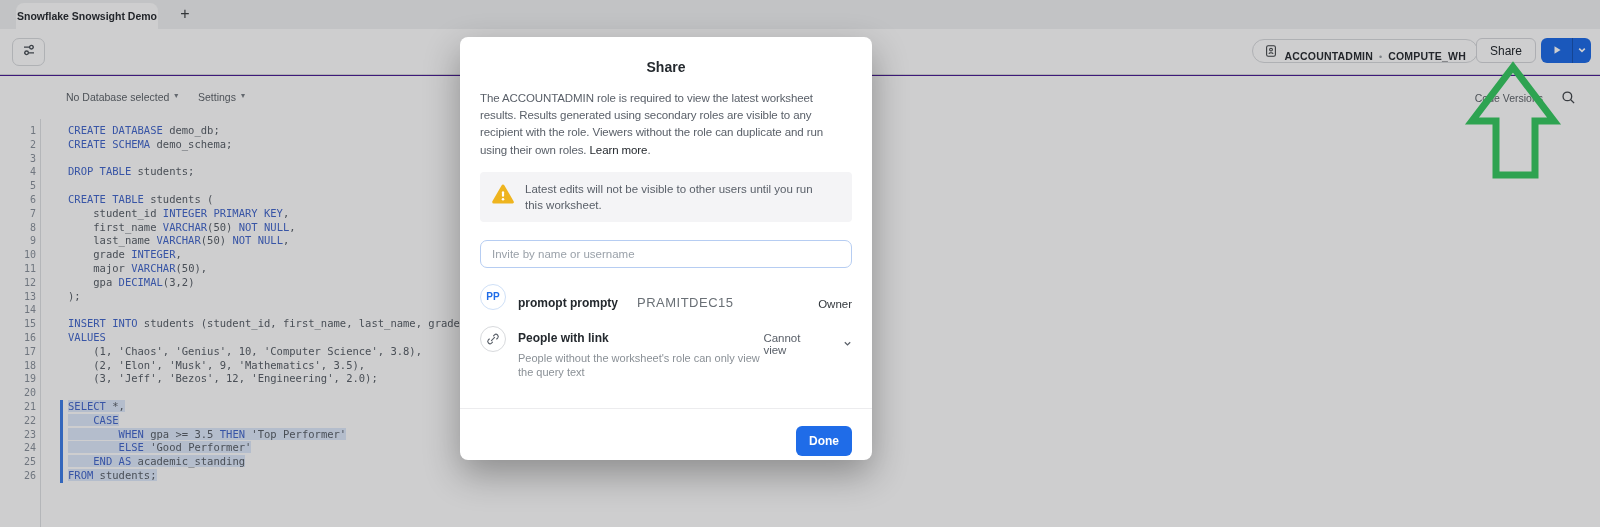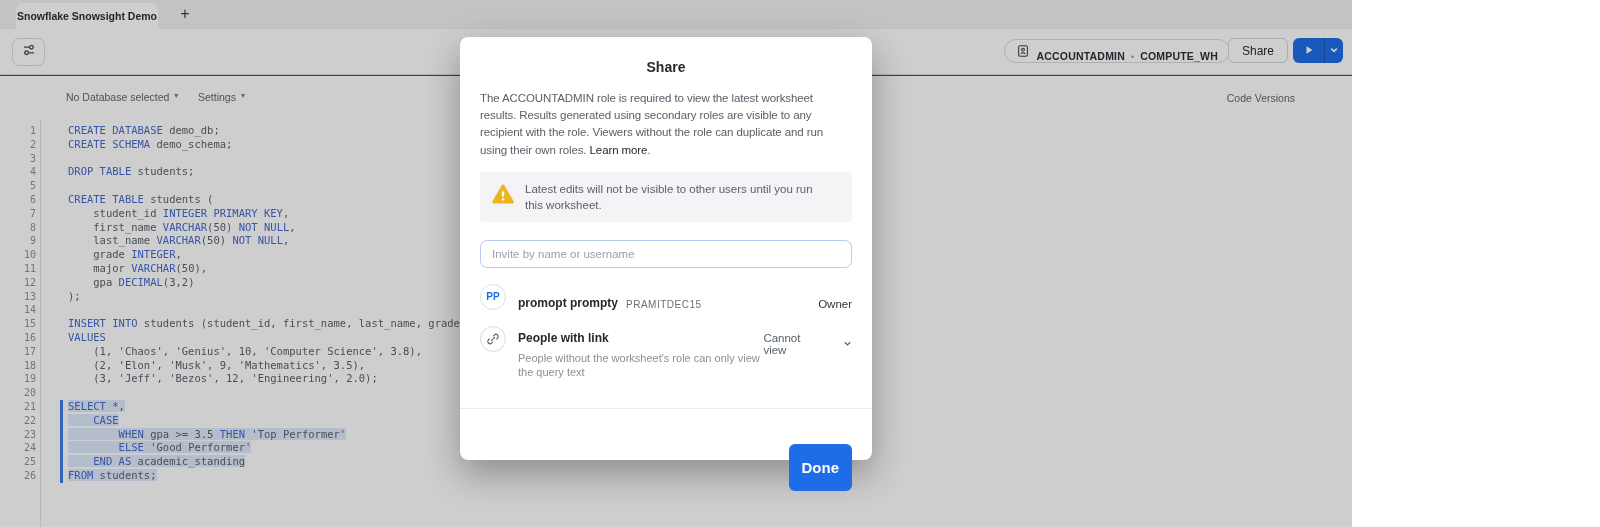--- a/index.html
+++ b/index.html
@@ -1,20 +1,20 @@
 <!DOCTYPE html>
 <html style="--accent: #1f6ce8; --green: #2ea351; --kw: #4468cc; --selbg: #dfeafc; --selbar: #3f7fe8; --amber: #eeb41f;"><head>
 <meta charset="utf-8">
 <style>
   :root{
     --accent:#1f6ce8; --green:#2ea351; --kw:#4468cc; --selbg:#dfeafc; --selbar:#3f7fe8; --amber:#eeb41f;
   }
   *{margin:0;padding:0;box-sizing:border-box}
   body{font-family:"Liberation Sans",sans-serif;background:#fff}
-  .screen{position:relative;width:1352px;height:527px;overflow:hidden;background:#6d28d9}
+  .screen{position:relative;width:1600px;height:527px;overflow:hidden;background:#4c1d95}
 
   
   .tabstrip{position:absolute;top:0;left:0;right:0;height:29px;background:#f1f2f3}
   .tab{position:absolute;left:16px;top:3px;width:142px;height:26px;background:#fff;border-radius:8px 8px 0 0;
        display:flex;align-items:center;justify-content:center;font-size:10.5px;font-weight:600;color:#2a2e33}
   .newtab{position:absolute;left:173px;top:2px;width:24px;height:24px;display:flex;align-items:center;justify-content:center;
        font-size:16px;color:#3c4043;border-radius:4px;cursor:pointer}
 
   
   .toolbar{position:absolute;top:29px;left:0;right:0;height:46px;background:#fff;border-bottom:1px solid #d9dbde}
@@ -66,29 +66,29 @@
   .m-warn .txt{max-width:300px}
   .m-input{margin-top:18px;width:372px;height:28px;border:1.5px solid #b6cdf2;border-radius:7px;font-family:inherit;
        font-size:11.5px;padding:0 11px;color:#24292e;outline:none}
   .m-input::placeholder{color:#9aa1a9}
   .m-row{display:flex;align-items:flex-end;margin-top:16px}
   .m-row.top{align-items:flex-start}
   .avatar{width:26px;height:26px;border-radius:50%;border:1px solid #cfe0f7;color:var(--accent);font-size:10px;font-weight:700;
        display:flex;align-items:center;justify-content:center;flex:none}
   .circle-ic{width:26px;height:26px;border-radius:50%;border:1px solid #d8dadd;display:flex;align-items:center;justify-content:center;flex:none}
   .m-name{margin-left:12px;font-size:12px;font-weight:700;color:#24292e}
-  .m-user{margin-left:8px;font-size:10px;color:#6a7076;letter-spacing:.5px}
+  .m-user{margin-left:19px;font-size:13px;color:#6a7076;letter-spacing:.5px}
   .m-owner{margin-left:auto;font-size:11.5px;color:#33383d}
   .m-linkcol{margin-left:12px}
   .m-linktitle{font-size:12px;font-weight:700;color:#24292e;padding-top:5px}
   .m-desc{margin-top:6px;font-size:11px;line-height:14.5px;color:#8a9096;max-width:250px}
   .m-perm{margin-left:auto;display:flex;align-items:center;gap:18px;font-size:11.5px;color:#5a6069;padding-top:6px;cursor:pointer}
   .m-footer{position:absolute;left:0;right:0;bottom:0;height:52px;border-top:1px solid #ececee}
-  .done{position:absolute;right:20px;top:35px;background:var(--accent);color:#fff;font-size:15px;font-weight:700;
-       border:none;border-radius:6px;padding:15px 13px;font-family:inherit;cursor:pointer}
+  .done{position:absolute;right:20px;top:17px;background:var(--accent);color:#fff;font-size:12px;font-weight:700;
+       border:none;border-radius:6px;padding:8px 13px;font-family:inherit;cursor:pointer}
 
   
   .anno{position:absolute;inset:0;z-index:70;pointer-events:none}
 </style>
 </head>
 <body>
 
 <div class="screen">
 
   <div class="tabstrip">

